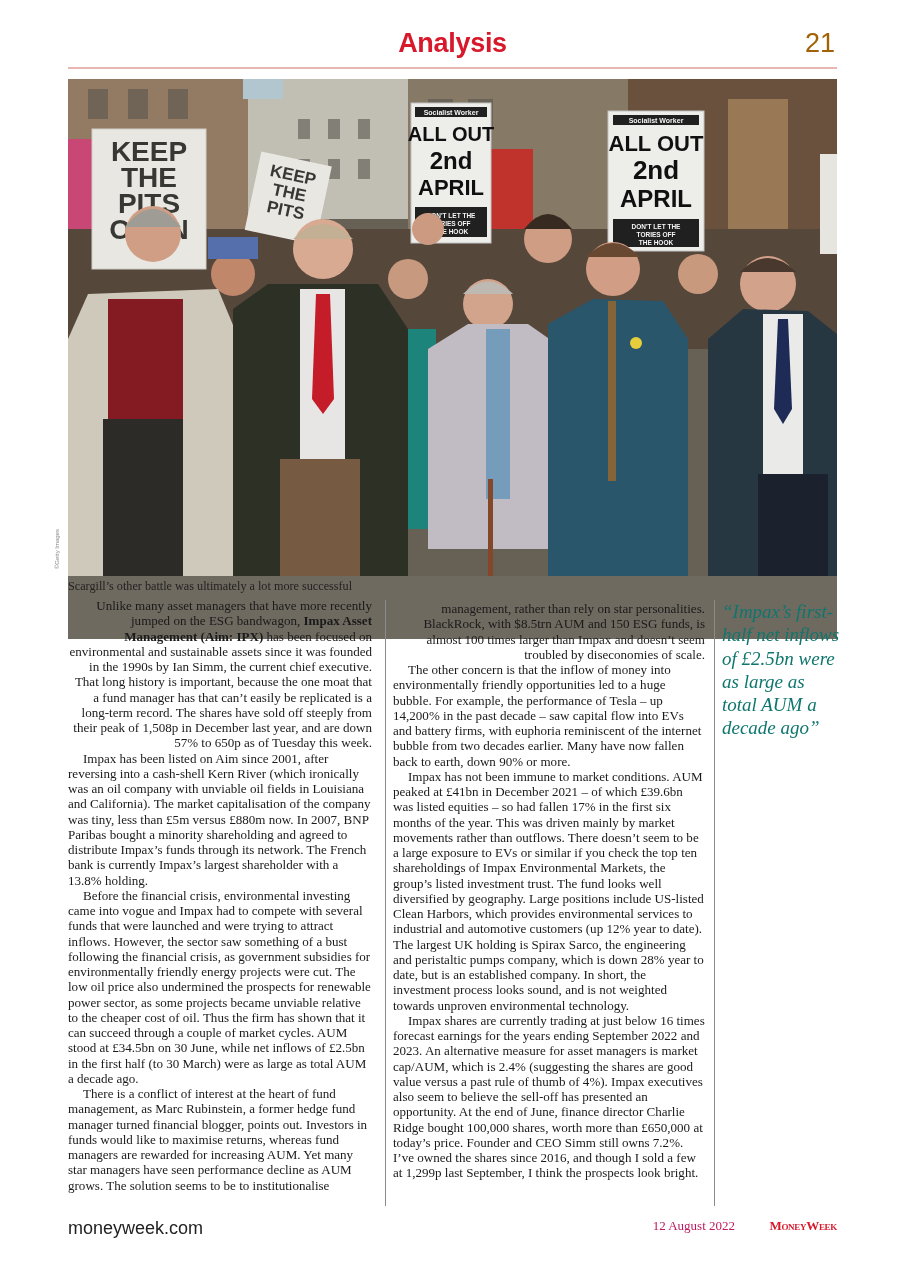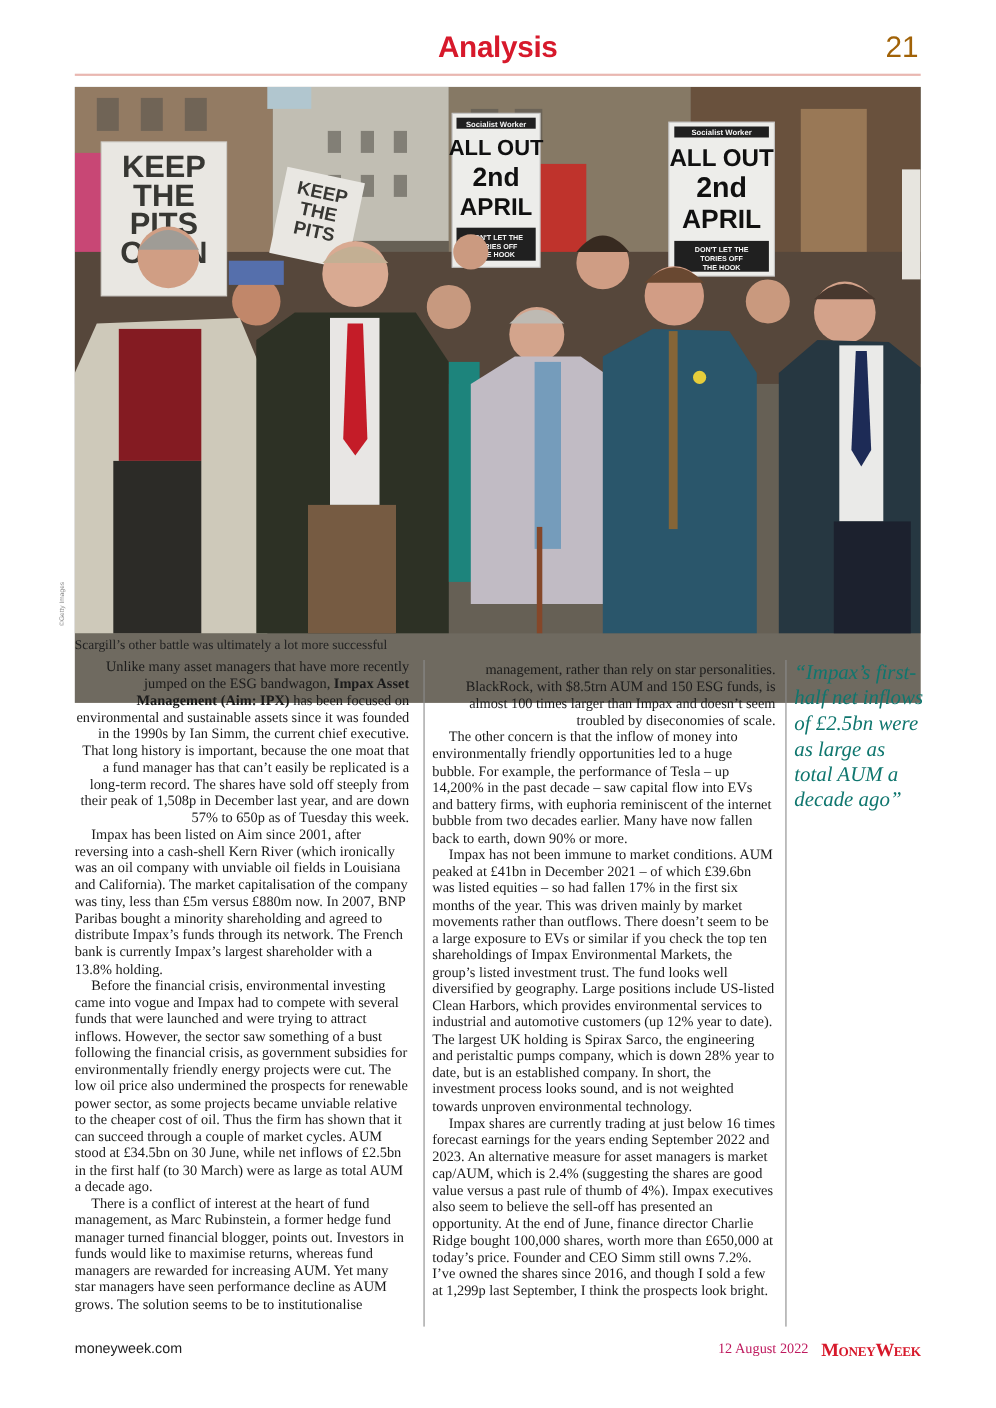--- a/index.html
+++ b/index.html
@@ -24,23 +24,23 @@
   .col2 { left: 393px; top: 601px; width: 312px; }
   .col-rule { position: absolute; top: 600px; width: 1px; height: 606px; background: #8b8b8b; }
   .rule-a { left: 385px; }
   .rule-b { left: 714px; height: 606px; }
 
   .subhead { font-family: "Liberation Sans", sans-serif; font-weight: bold; font-size: 16px; line-height: 18px; margin: 0 0 1px 0; color: #111; }
 
   .pullquote { position: absolute; left: 722px; top: 600px; width: 118px; font-style: italic; font-weight: normal; font-size: 19px; line-height: 23.3px; color: #0f766e; }
 
   .footer { position: absolute; left: 68px; top: 1218px; width: 769px; height: 18px; }
-  .footer-site { position: absolute; left: 0; top: 0; font-family: "Liberation Sans", sans-serif; font-size: 13px; color: #222; }
+  .footer-site { position: absolute; left: 0; top: 0; font-family: "Liberation Sans", sans-serif; font-size: 18px; color: #222; }
   .footer-date { position: absolute; right: 102px; top: 0; font-size: 13px; color: #be185d; }
-  .footer-brand { position: absolute; right: 0; top: 0; font-family: "Liberation Serif", serif; font-weight: bold; font-size: 17px; color: #d7192b; font-variant: small-caps; letter-spacing: -0.3px; }
+  .footer-brand { position: absolute; right: 0; top: 0; font-family: "Liberation Serif", serif; font-weight: bold; font-size: 13px; color: #d7192b; font-variant: small-caps; letter-spacing: -0.3px; }
 </style>
 </head>
 <body>
 
 <div class="header">
   <div class="section-title">Analysis</div>
   <div class="page-number">21</div>
 </div>
 <div class="header-rule"></div>
 

